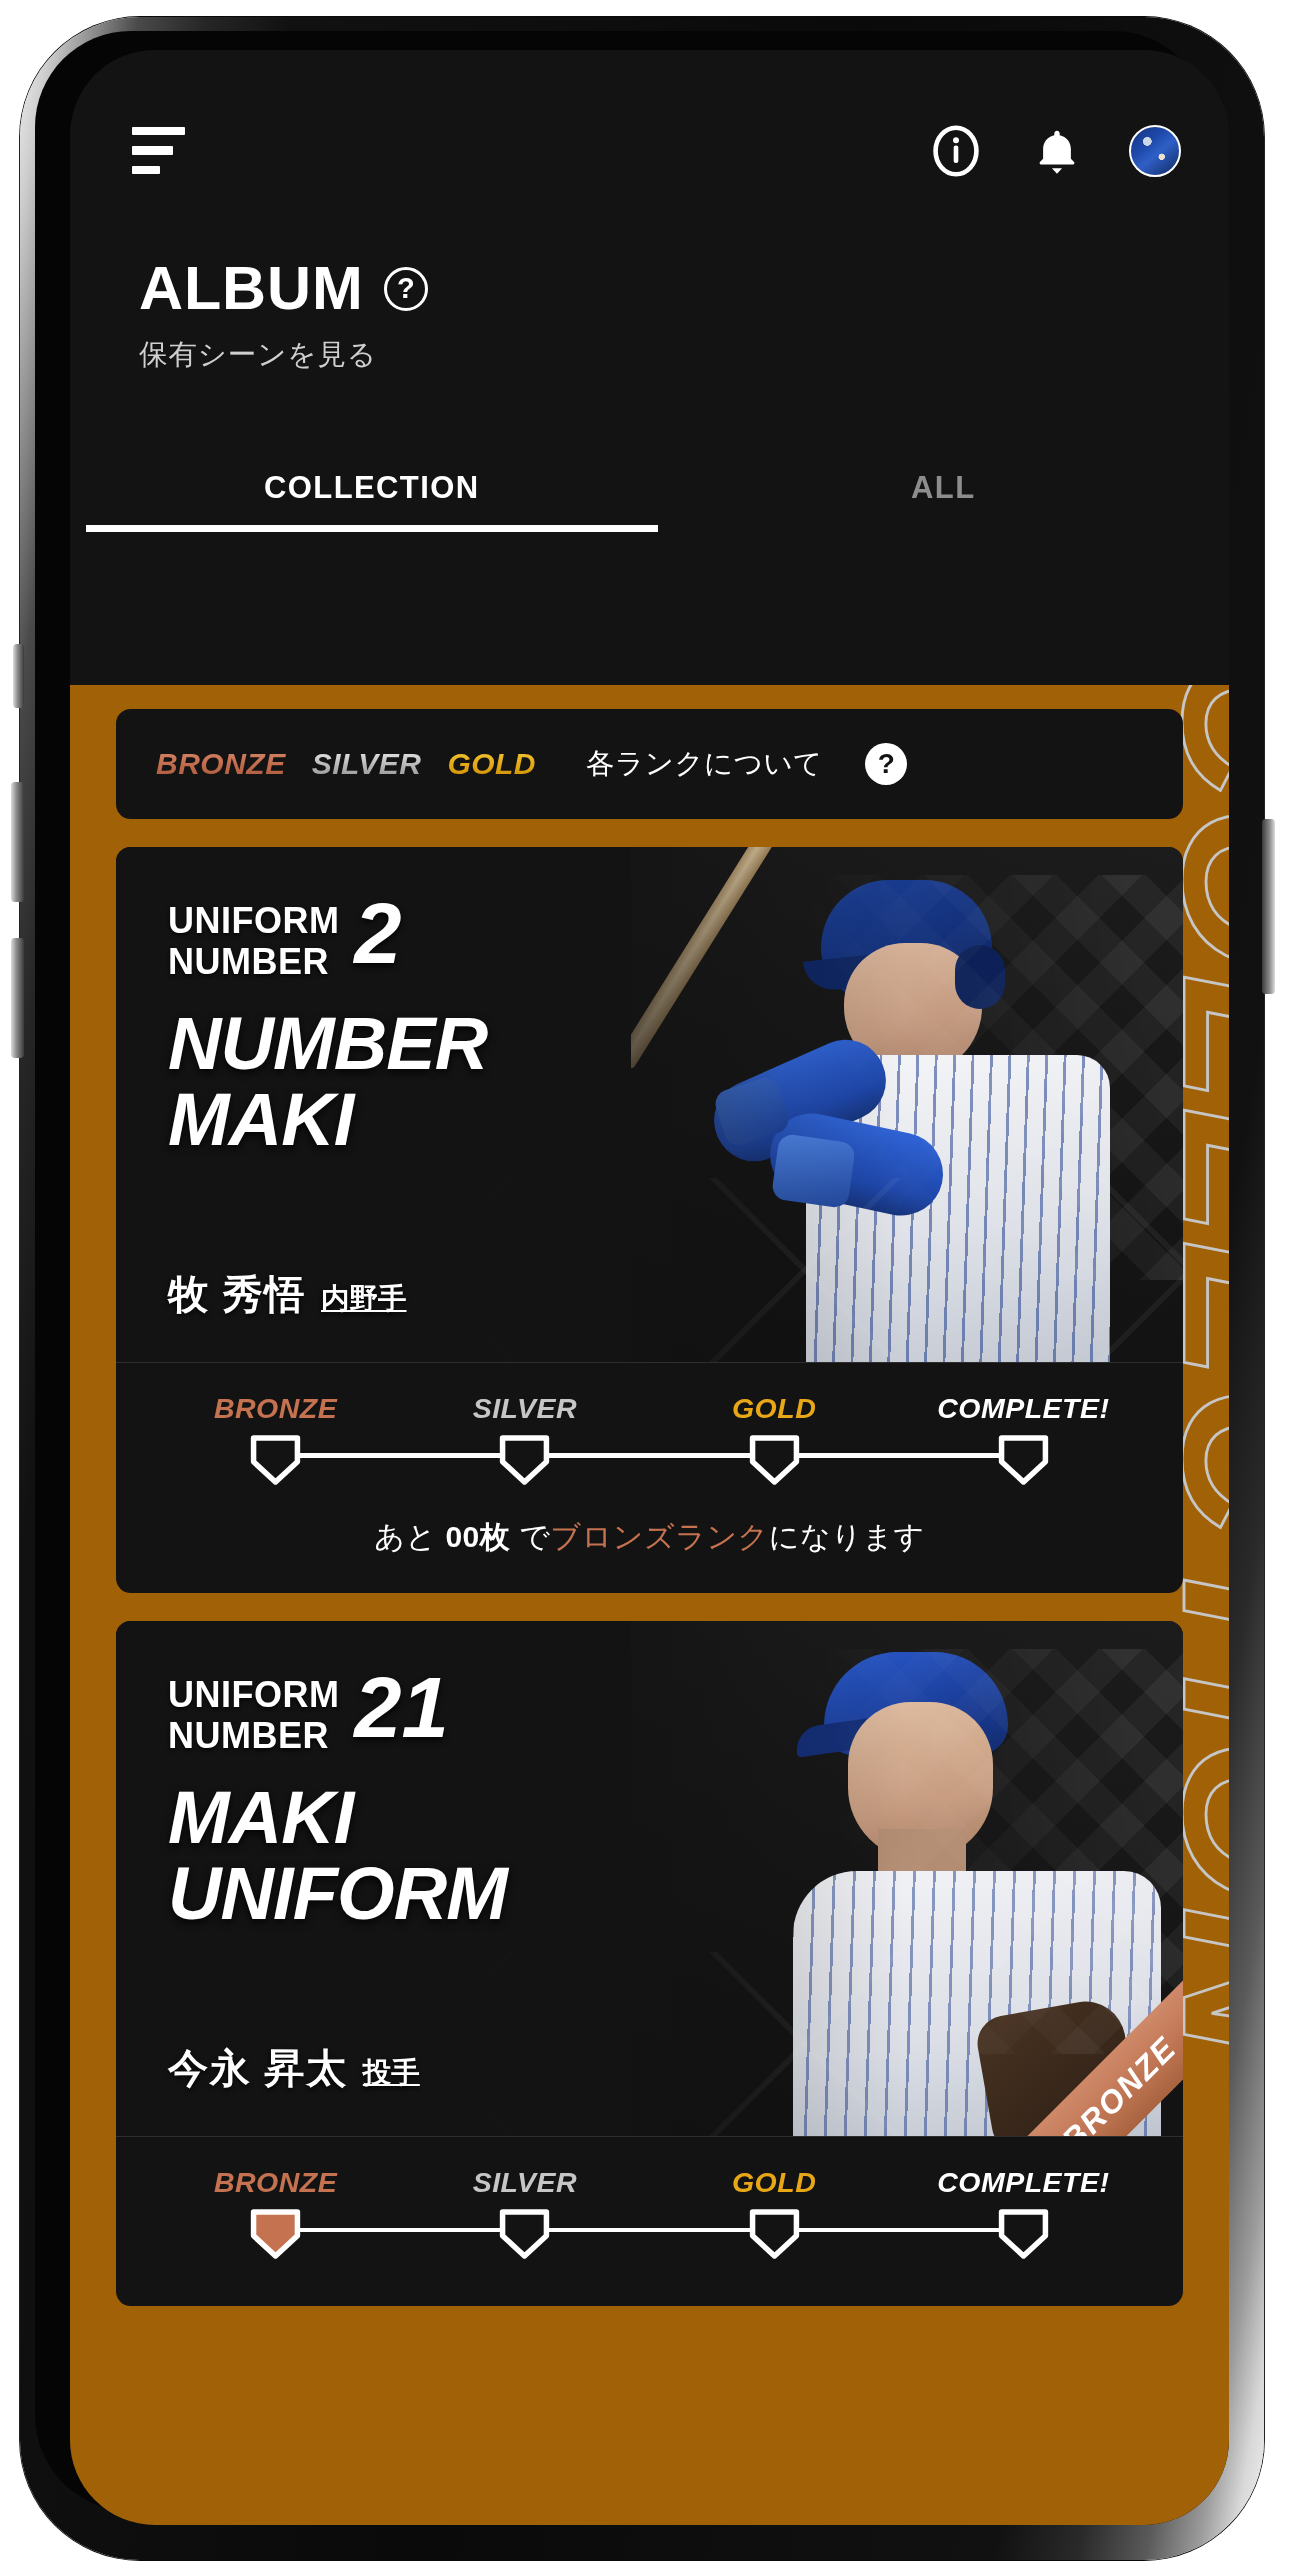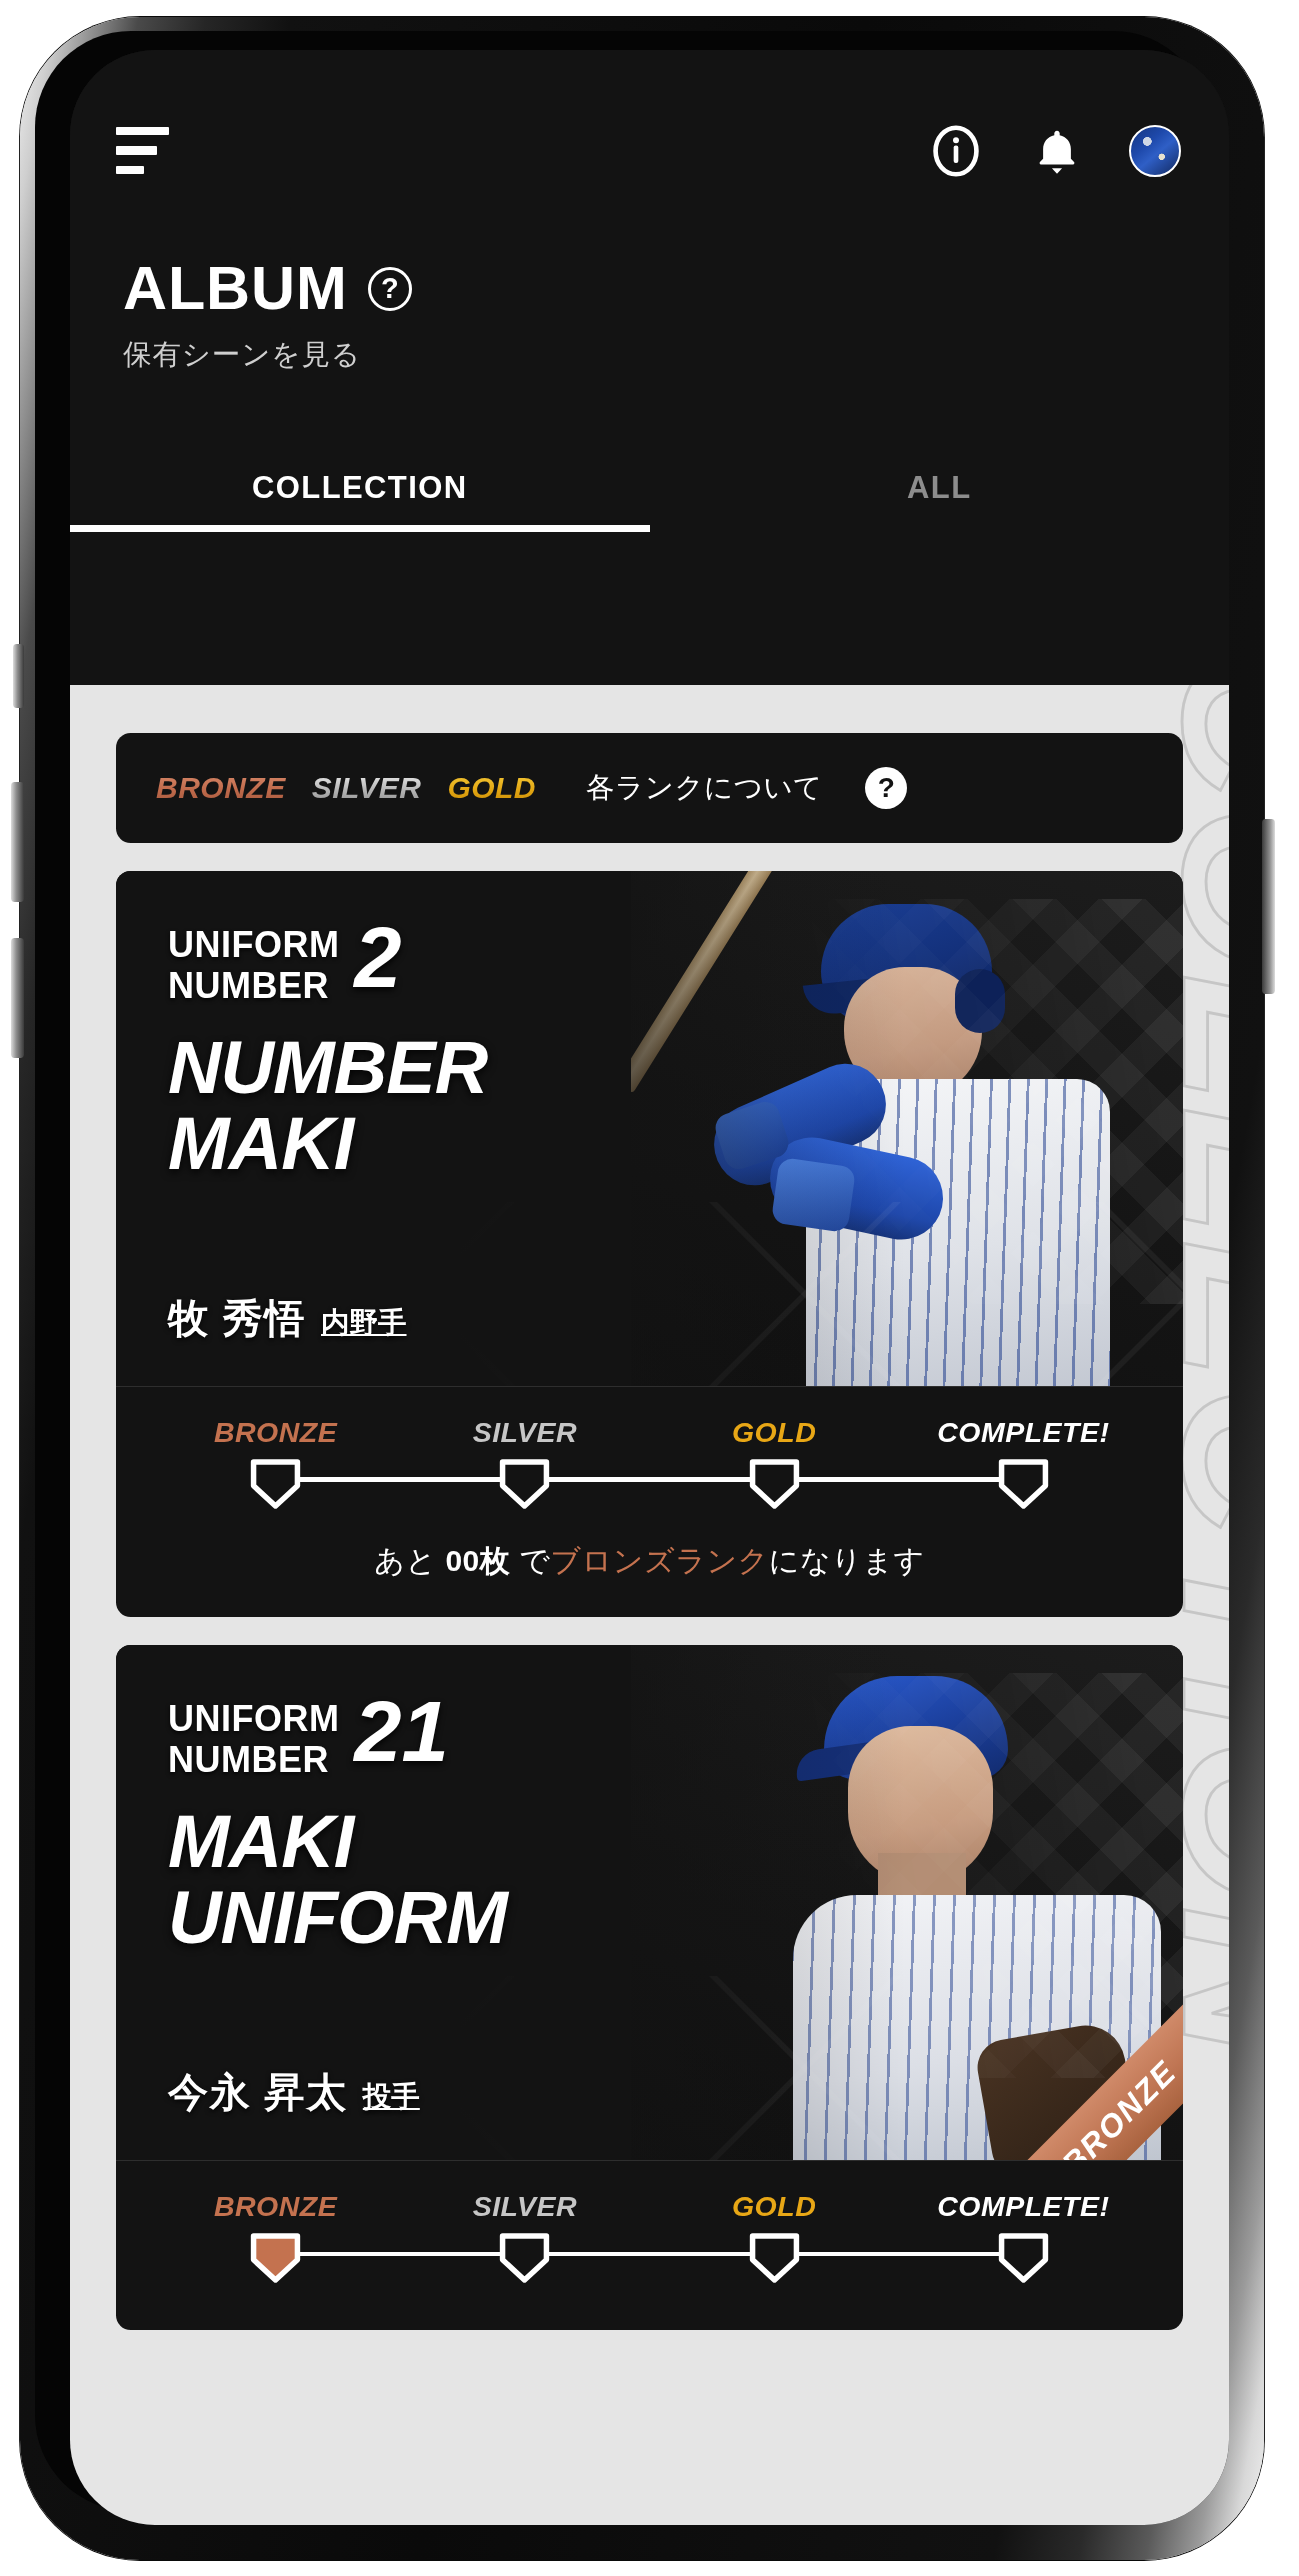--- a/index.html
+++ b/index.html
@@ -56,20 +56,21 @@
     overflow: hidden;
     background: #131313;
   }
 
   
   .header {
     background: #131313;
     padding: 0;
     height: 635px;
     position: relative;
+    margin-left: 16px;
   }
   .topbar {
     display: flex;
     align-items: center;
     justify-content: space-between;
     padding: 72px 48px 0 46px;
   }
   .hamburger { width: 53px; display: flex; flex-direction: column; gap: 11px; cursor: pointer; }
   .hamburger i { display: block; height: 8.3px; background: #fff; border-radius: 0.9px; }
   .hamburger i:nth-child(1) { width: 53px; }
@@ -112,23 +113,23 @@
     cursor: pointer; position: relative;
   }
   .tab.active { color: #fff; }
   .tab.active::after {
     content: ""; position: absolute; left: 0; right: 0; bottom: 0;
     height: 6.4px; background: #fff;
   }
 
   
   .body {
-    background: #e5e5e5;
+    background: #a16207;
     min-height: 1840px;
-    padding: 48px 46px 0;
+    padding: 24px 46px 0;
     position: relative;
     overflow: hidden;
   }
   .watermark {
     position: absolute;
     right: -129px; top: -37px;
     font-size: 212px; font-weight: 800; font-style: italic;
     color: transparent;
     -webkit-text-stroke: 2.8px #c6c6c6;
     letter-spacing: 3.7px;

